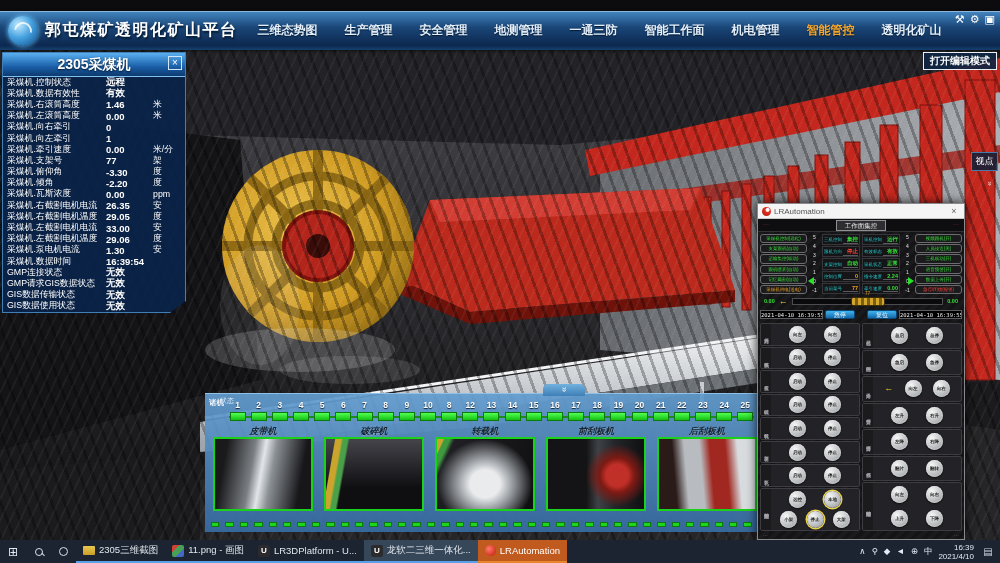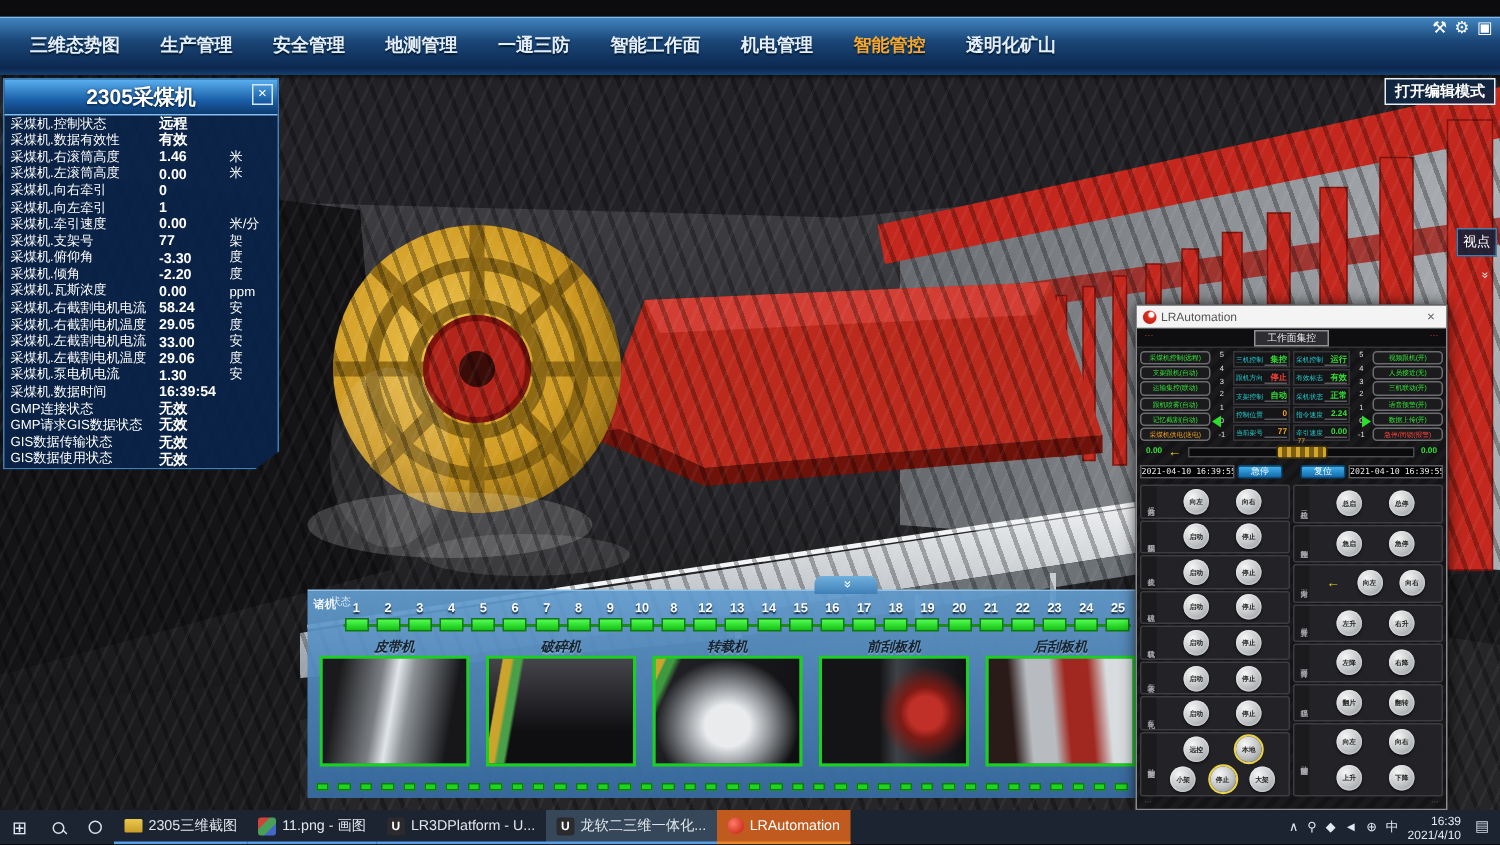--- a/index.html
+++ b/index.html
@@ -242,20 +242,24 @@
         <ellipse cx="350" cy="320" rx="70" ry="14" opacity="0.12"></ellipse>
         <ellipse cx="260" cy="255" rx="40" ry="60" opacity="0.10"></ellipse>
       </g>
       <polygon points="0,420 1000,330 1000,490 0,490" fill="#1b1b1d"></polygon>
       <polygon points="200,430 760,345 1000,380 1000,490 200,490" fill="#2e2e31" opacity="0.6"></polygon>
     </svg>
   </div>
 
 
   <div class="nav">
+    <div class="brand">
+      <div class="brandlogo"></div>
+      <div class="brandname">郭屯煤矿透明化矿山平台</div>
+    </div>
     <div class="nav-menu">
         <div class="nav-item">三维态势图</div>
         <div class="nav-item">生产管理</div>
         <div class="nav-item">安全管理</div>
         <div class="nav-item">地测管理</div>
         <div class="nav-item">一通三防</div>
         <div class="nav-item">智能工作面</div>
         <div class="nav-item">机电管理</div>
         <div class="nav-item active">智能管控</div>
         <div class="nav-item">透明化矿山</div>
@@ -327,21 +331,21 @@
           <span class="sval">-2.20</span>
           <span class="sunit">度</span>
         </div>
         <div class="srow">
           <span class="slabel">采煤机.瓦斯浓度</span>
           <span class="sval">0.00</span>
           <span class="sunit">ppm</span>
         </div>
         <div class="srow">
           <span class="slabel">采煤机.右截割电机电流</span>
-          <span class="sval">58.24</span>
+          <span class="sval">26.35</span>
           <span class="sunit">安</span>
         </div>
         <div class="srow">
           <span class="slabel">采煤机.右截割电机温度</span>
           <span class="sval">29.05</span>
           <span class="sunit">度</span>
         </div>
         <div class="srow">
           <span class="slabel">采煤机.左截割电机电流</span>
           <span class="sval">33.00</span>

